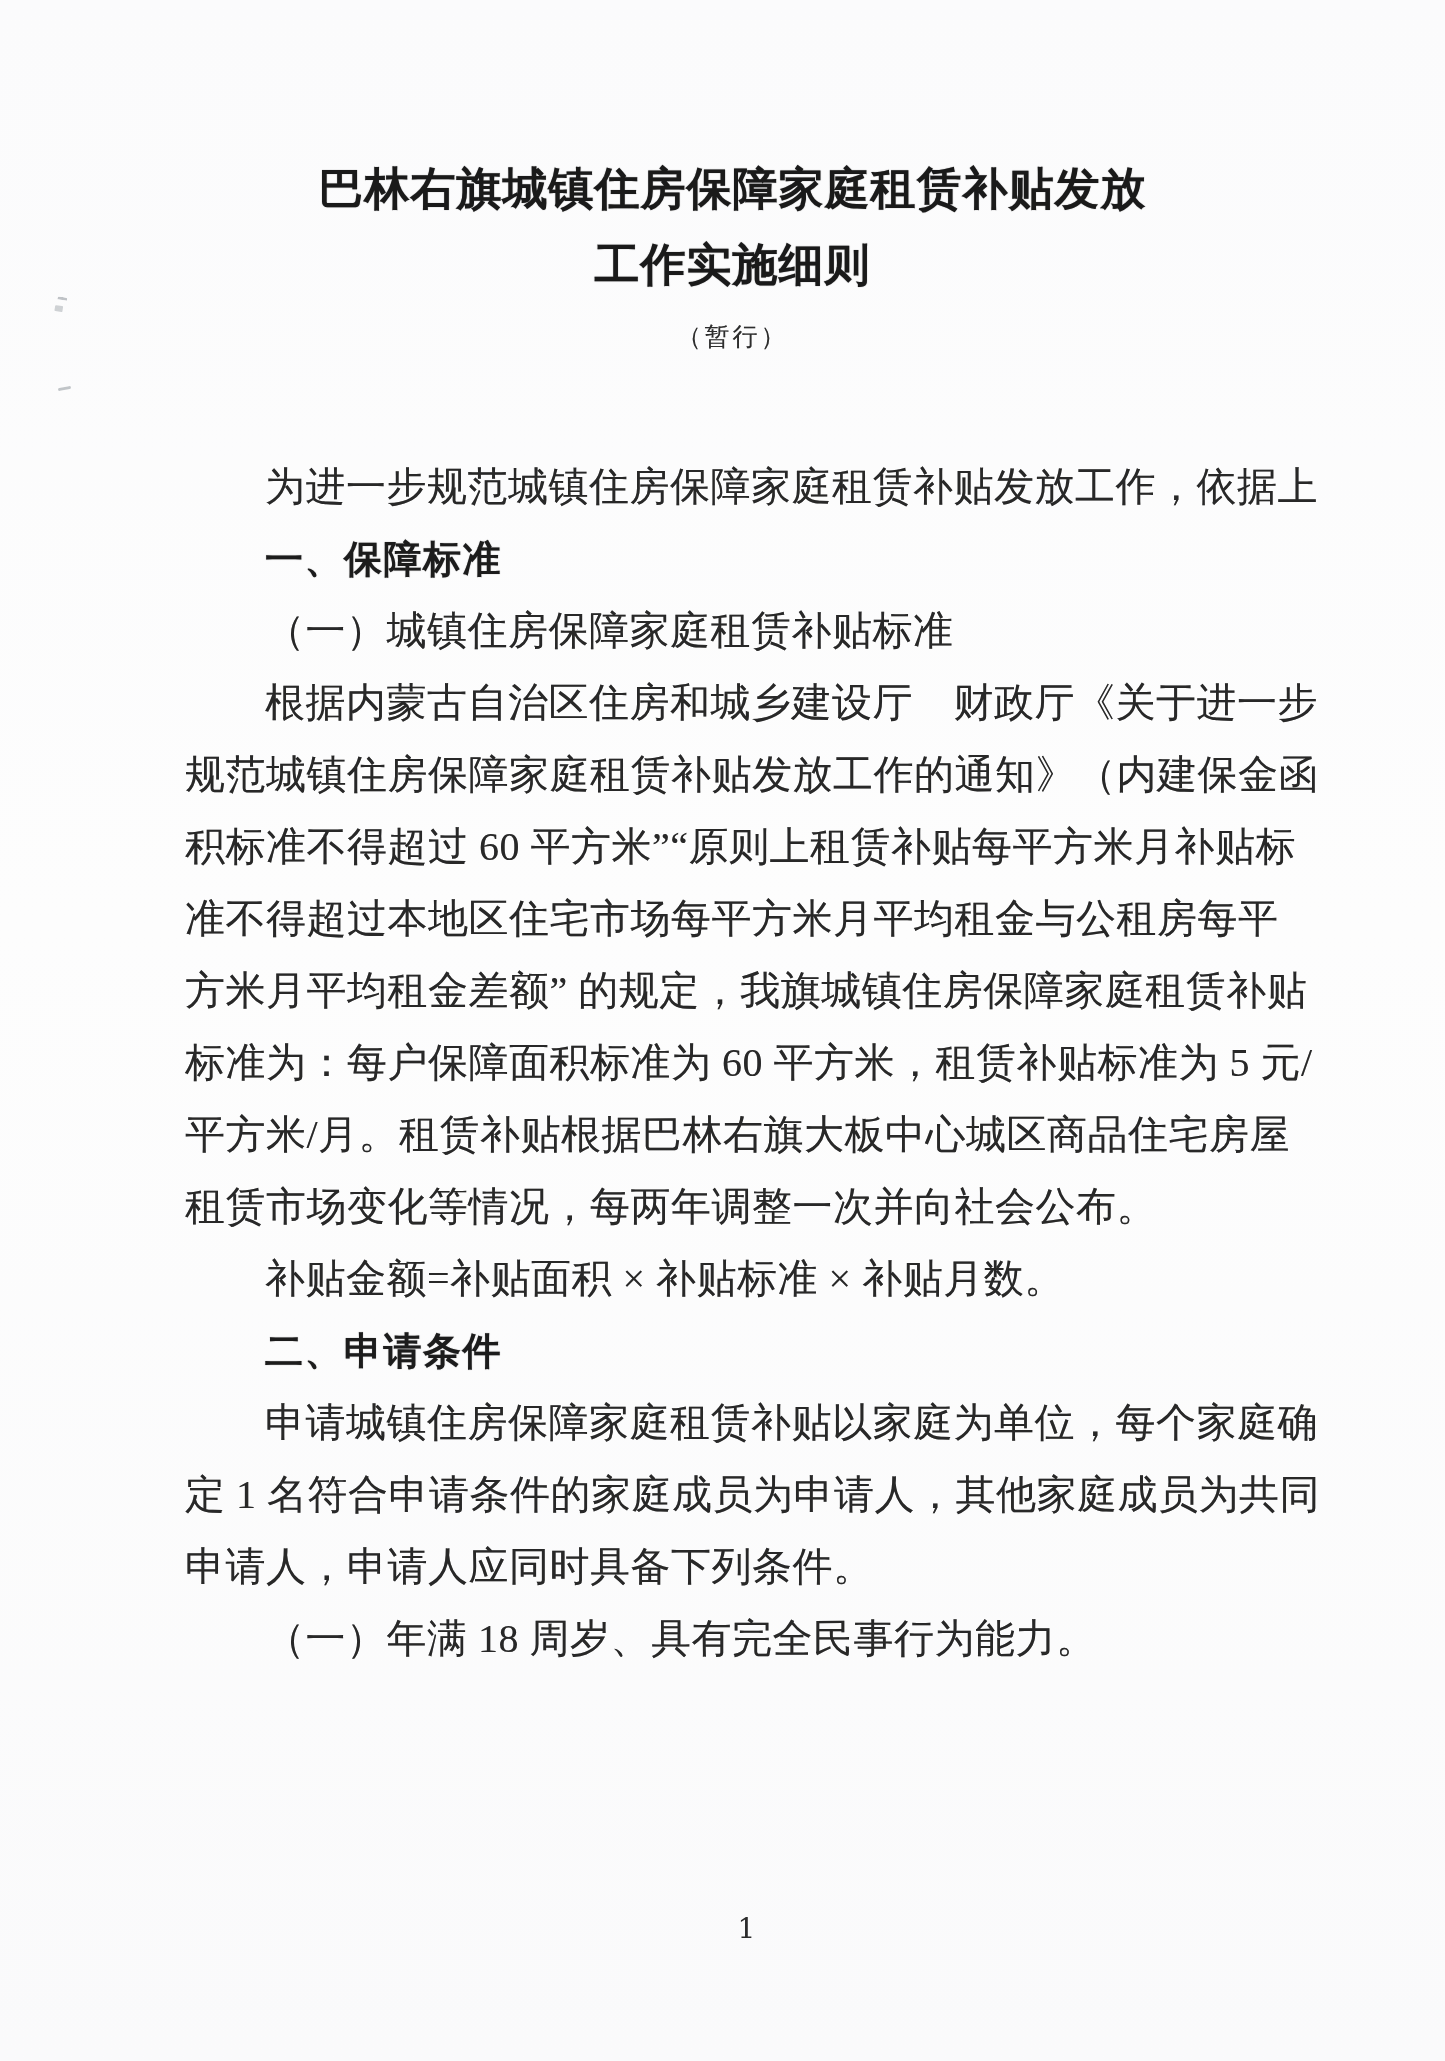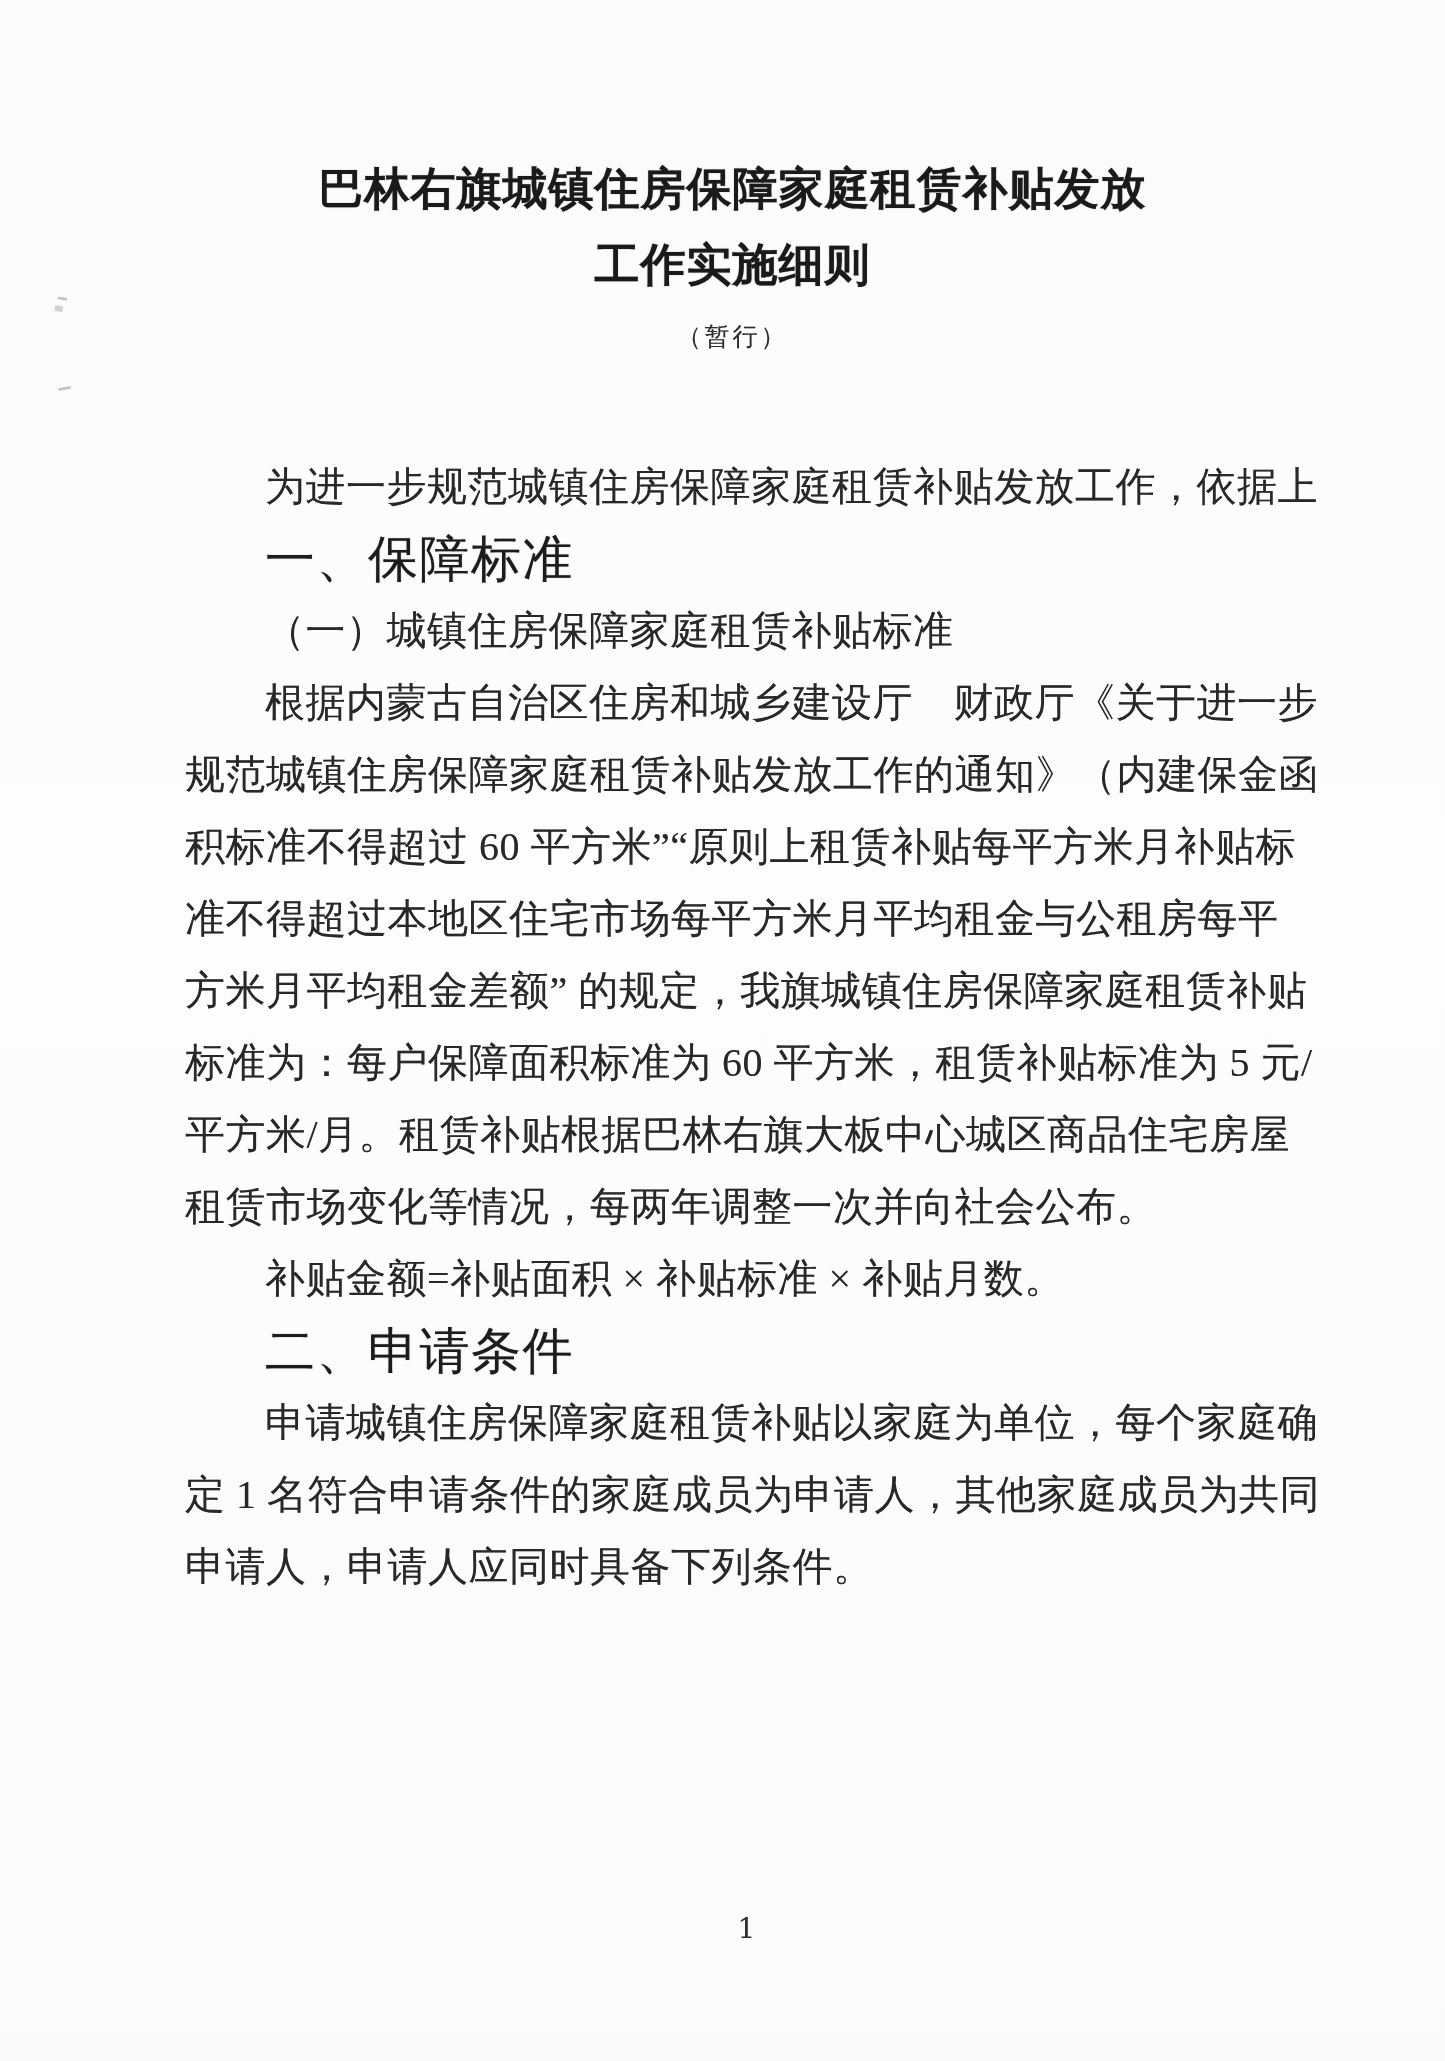--- a/index.html
+++ b/index.html
@@ -54,22 +54,22 @@
   .line {
     height: 72px;
     line-height: 72px;
     white-space: nowrap;
     letter-spacing: 0.5px;
     text-shadow: 0 0 0.6px rgba(45,45,45,0.42);
   }
   .line.indent { padding-left: 80px; }
   .line.bold {
     font-family: "Liberation Sans", "DejaVu Sans", sans-serif;
-    font-weight: 400;
-    font-size: 50px;
+    font-weight: 700;
+    font-size: 38px;
     letter-spacing: 1.5px;
     color: #1c1c1c;
     text-shadow: 0 0 1px rgba(20,20,20,0.5);
   }
   .page-number {
     position: absolute;
     left: 0;
     top: 1912px;
     width: 100%;
     text-align: center;
@@ -121,19 +121,20 @@
       <div class="line">准不得超过本地区住宅市场每平方米月平均租金与公租房每平</div>
       <div class="line">方米月平均租金差额” 的规定，我旗城镇住房保障家庭租赁补贴</div>
       <div class="line">标准为：每户保障面积标准为 60 平方米，租赁补贴标准为 5 元/</div>
       <div class="line">平方米/月。租赁补贴根据巴林右旗大板中心城区商品住宅房屋</div>
       <div class="line">租赁市场变化等情况，每两年调整一次并向社会公布。</div>
       <div class="line indent">补贴金额=补贴面积 × 补贴标准 × 补贴月数。</div>
       <div class="line indent bold">二、申请条件</div>
       <div class="line indent">申请城镇住房保障家庭租赁补贴以家庭为单位，每个家庭确</div>
       <div class="line">定 1 名符合申请条件的家庭成员为申请人，其他家庭成员为共同</div>
       <div class="line">申请人，申请人应同时具备下列条件。</div>
+      <div class="line indent">（一）年满 18 周岁、具有完全民事行为能力。</div>
     </div>
 
   <div class="page-number">1</div>
 
   <div class="speck-a"></div>
   <div class="speck-b"></div>
 </div>
 
 </body></html>

